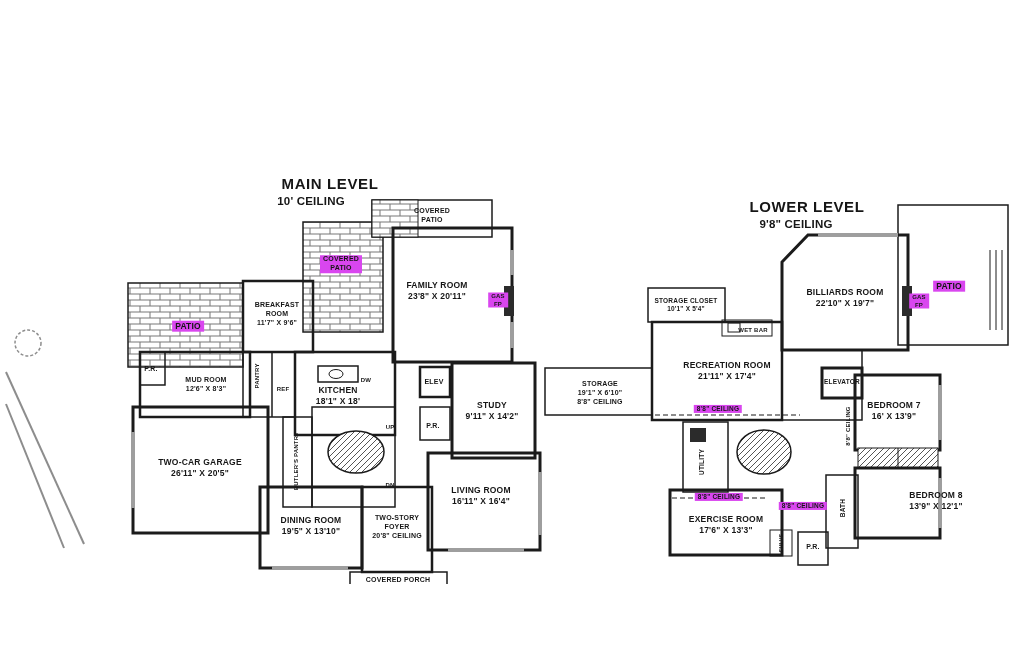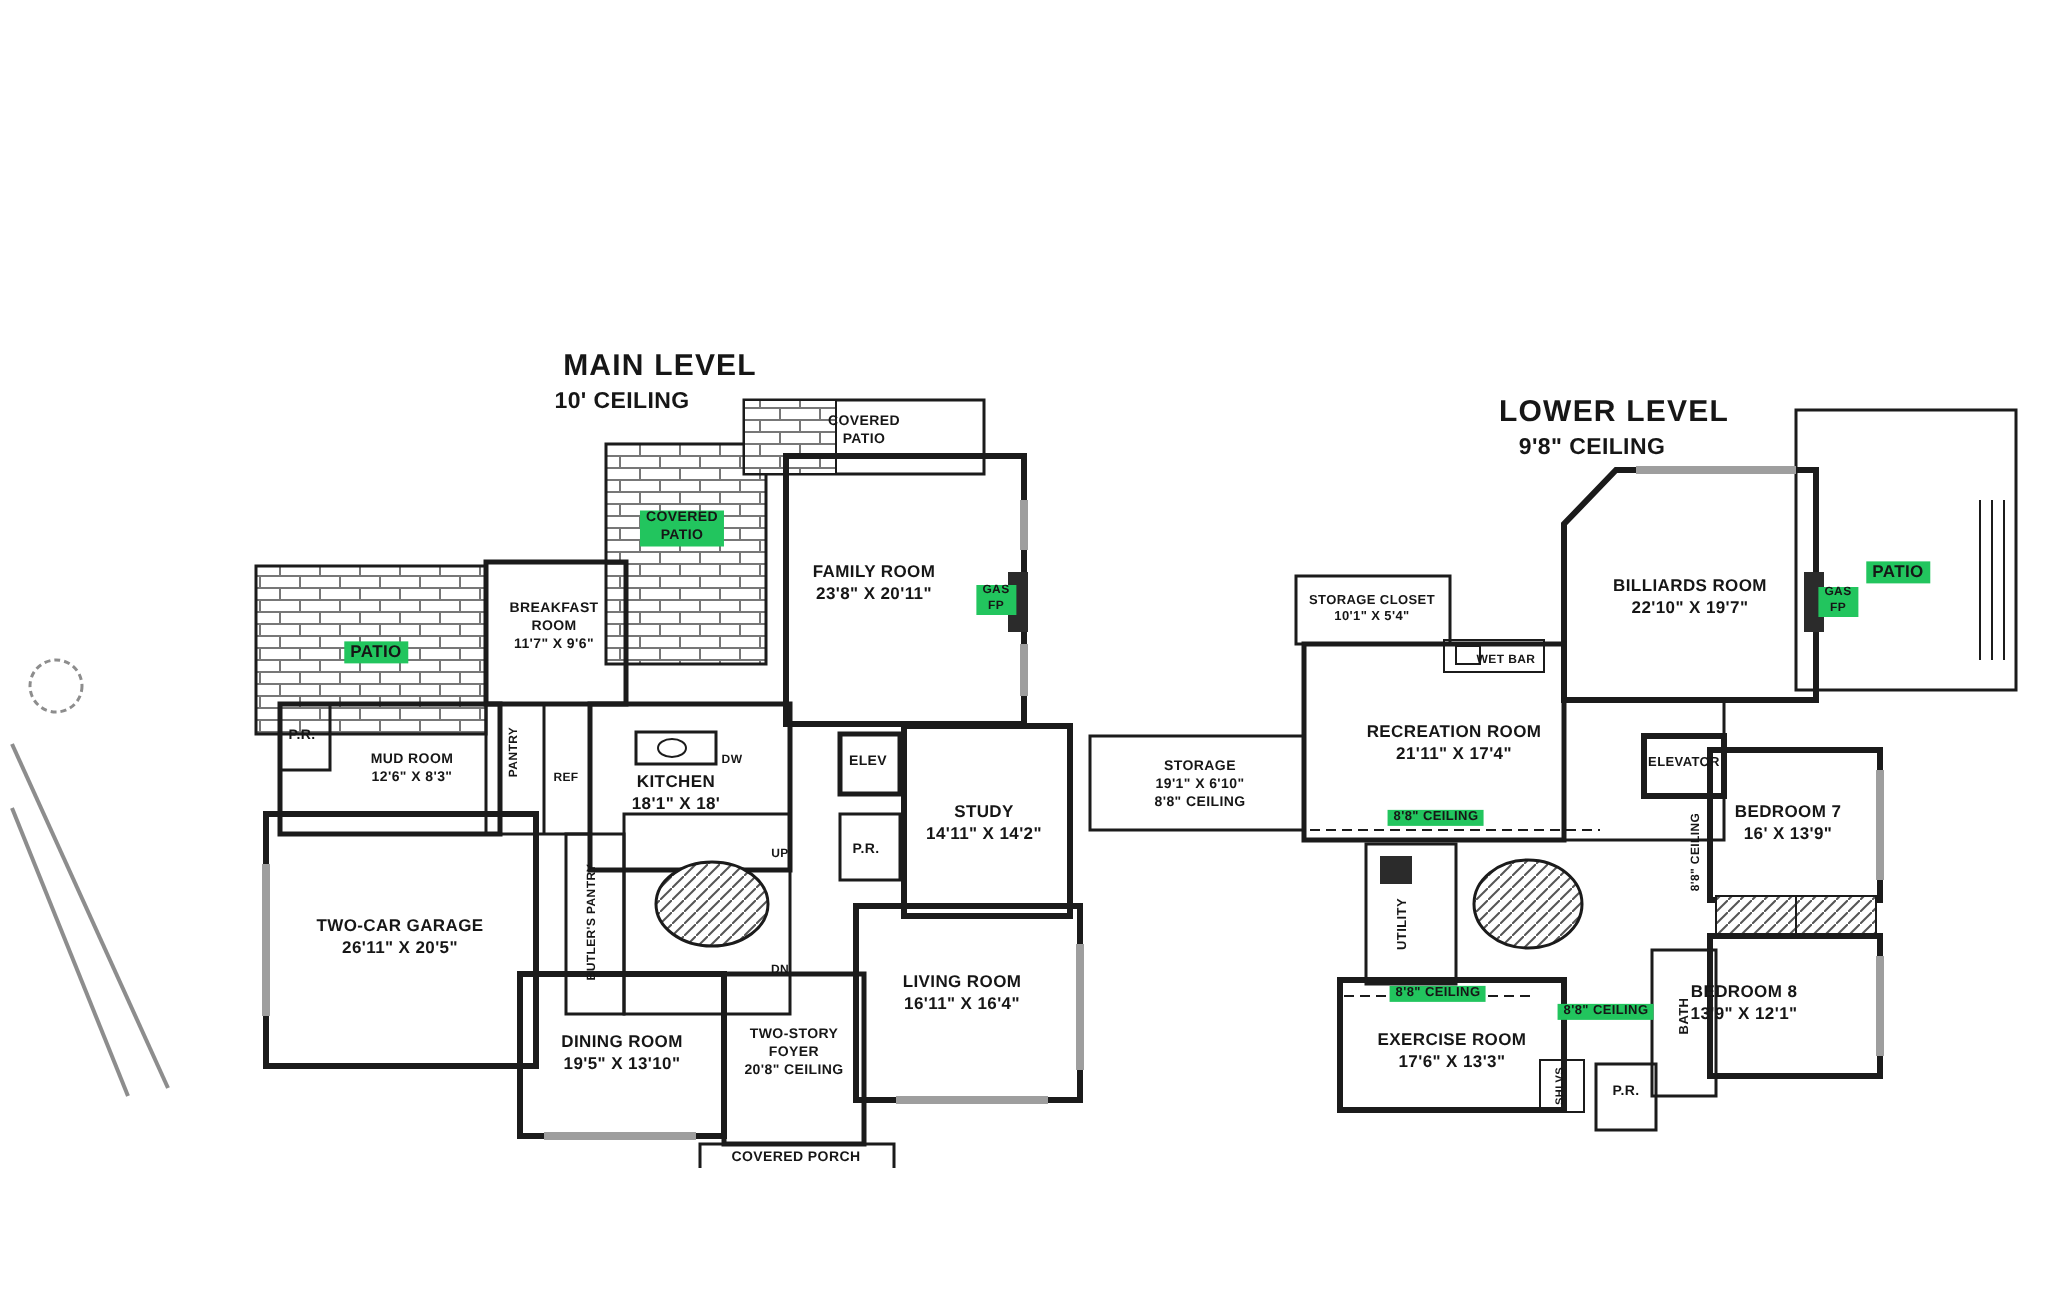--- a/index.html
+++ b/index.html
@@ -6,21 +6,21 @@
   .canvas{
     position:relative;width:1024px;height:584px;background:#fff;
     font-family:"Liberation Sans",sans-serif;overflow:hidden;color:#111;
   }
   .canvas svg{position:absolute;left:0;top:0;}
   .lbl{
     position:absolute;transform:translate(-50%,-50%);
     white-space:pre-line;text-align:center;font-weight:700;
     font-size:8.5px;line-height:1.25;color:#161616;letter-spacing:.2px;
   }
-  .bg{background:#22c55e;padding:0 3px;}
+  .bg{background:#d946ef;padding:0 3px;}
   .v{transform:translate(-50%,-50%) rotate(-90deg);white-space:nowrap;}
   .s7{font-size:7px}.s65{font-size:6.5px}.s6{font-size:6px}.s55{font-size:5.5px}
   .title{font-size:15px;letter-spacing:.6px}
   .subtitle{font-size:11.5px}
   .logo{position:absolute;left:16px;top:615px;}
   .logo-brand{font-size:22px;font-weight:700;color:#c2410c;letter-spacing:-.5px}
   .logo-tm{font-size:7px;color:#1c1c1c;vertical-align:super}
   .logo-mls{font-size:13px;color:#a7a9ac;font-weight:400;margin-left:5px;letter-spacing:1.5px}
 </style>
 </head>
@@ -153,21 +153,21 @@
   <div class="lbl s7" style="left:151px;top:369px">P.R.</div>
   <div class="lbl s7" style="left:206px;top:385px">MUD ROOM
 12'6" X 8'3"</div>
   <div class="lbl v s6" style="left:258px;top:376px">PANTRY</div>
   <div class="lbl s6" style="left:283px;top:390px">REF</div>
   <div class="lbl" style="left:338px;top:396px">KITCHEN
 18'1" X 18'</div>
   <div class="lbl s6" style="left:366px;top:381px">DW</div>
   <div class="lbl s7" style="left:434px;top:382px">ELEV</div>
   <div class="lbl" style="left:492px;top:411px">STUDY
-14'11" X 14'2"</div>
+9'11" X 14'2"</div>
   <div class="lbl s7" style="left:433px;top:426px">P.R.</div>
   <div class="lbl" style="left:200px;top:468px">TWO-CAR GARAGE
 26'11" X 20'5"</div>
   <div class="lbl v s6" style="left:297px;top:461px">BUTLER'S PANTRY</div>
   <div class="lbl s6" style="left:390px;top:428px">UP</div>
   <div class="lbl s6" style="left:390px;top:486px">DN</div>
   <div class="lbl" style="left:481px;top:496px">LIVING ROOM
 16'11" X 16'4"</div>
   <div class="lbl" style="left:311px;top:526px">DINING ROOM
 19'5" X 13'10"</div>
@@ -195,21 +195,21 @@
   <div class="lbl s65 bg" style="left:718px;top:409px">8'8" CEILING</div>
   <div class="lbl s65" style="left:842px;top:382px">ELEVATOR</div>
   <div class="lbl v s6" style="left:849px;top:426px">8'8" CEILING</div>
   <div class="lbl" style="left:894px;top:411px">BEDROOM 7
 16' X 13'9"</div>
   <div class="lbl v s65" style="left:702px;top:462px">UTILITY</div>
   <div class="lbl s65 bg" style="left:719px;top:497px">8'8" CEILING</div>
   <div class="lbl s65 bg" style="left:803px;top:506px">8'8" CEILING</div>
   <div class="lbl" style="left:726px;top:525px">EXERCISE ROOM
 17'6" X 13'3"</div>
-  <div class="lbl" style="left:872px;top:501px">BEDROOM 8
+  <div class="lbl" style="left:936px;top:501px">BEDROOM 8
 13'9" X 12'1"</div>
   <div class="lbl v s65" style="left:843px;top:508px">BATH</div>
   <div class="lbl v s55" style="left:781px;top:543px">SHLVS</div>
   <div class="lbl s7" style="left:813px;top:547px">P.R.</div>
 
   <div class="logo">
     <span class="logo-brand">bright</span><sup class="logo-tm">™</sup><span class="logo-mls">MLS</span>
   </div>
 
 </div>

